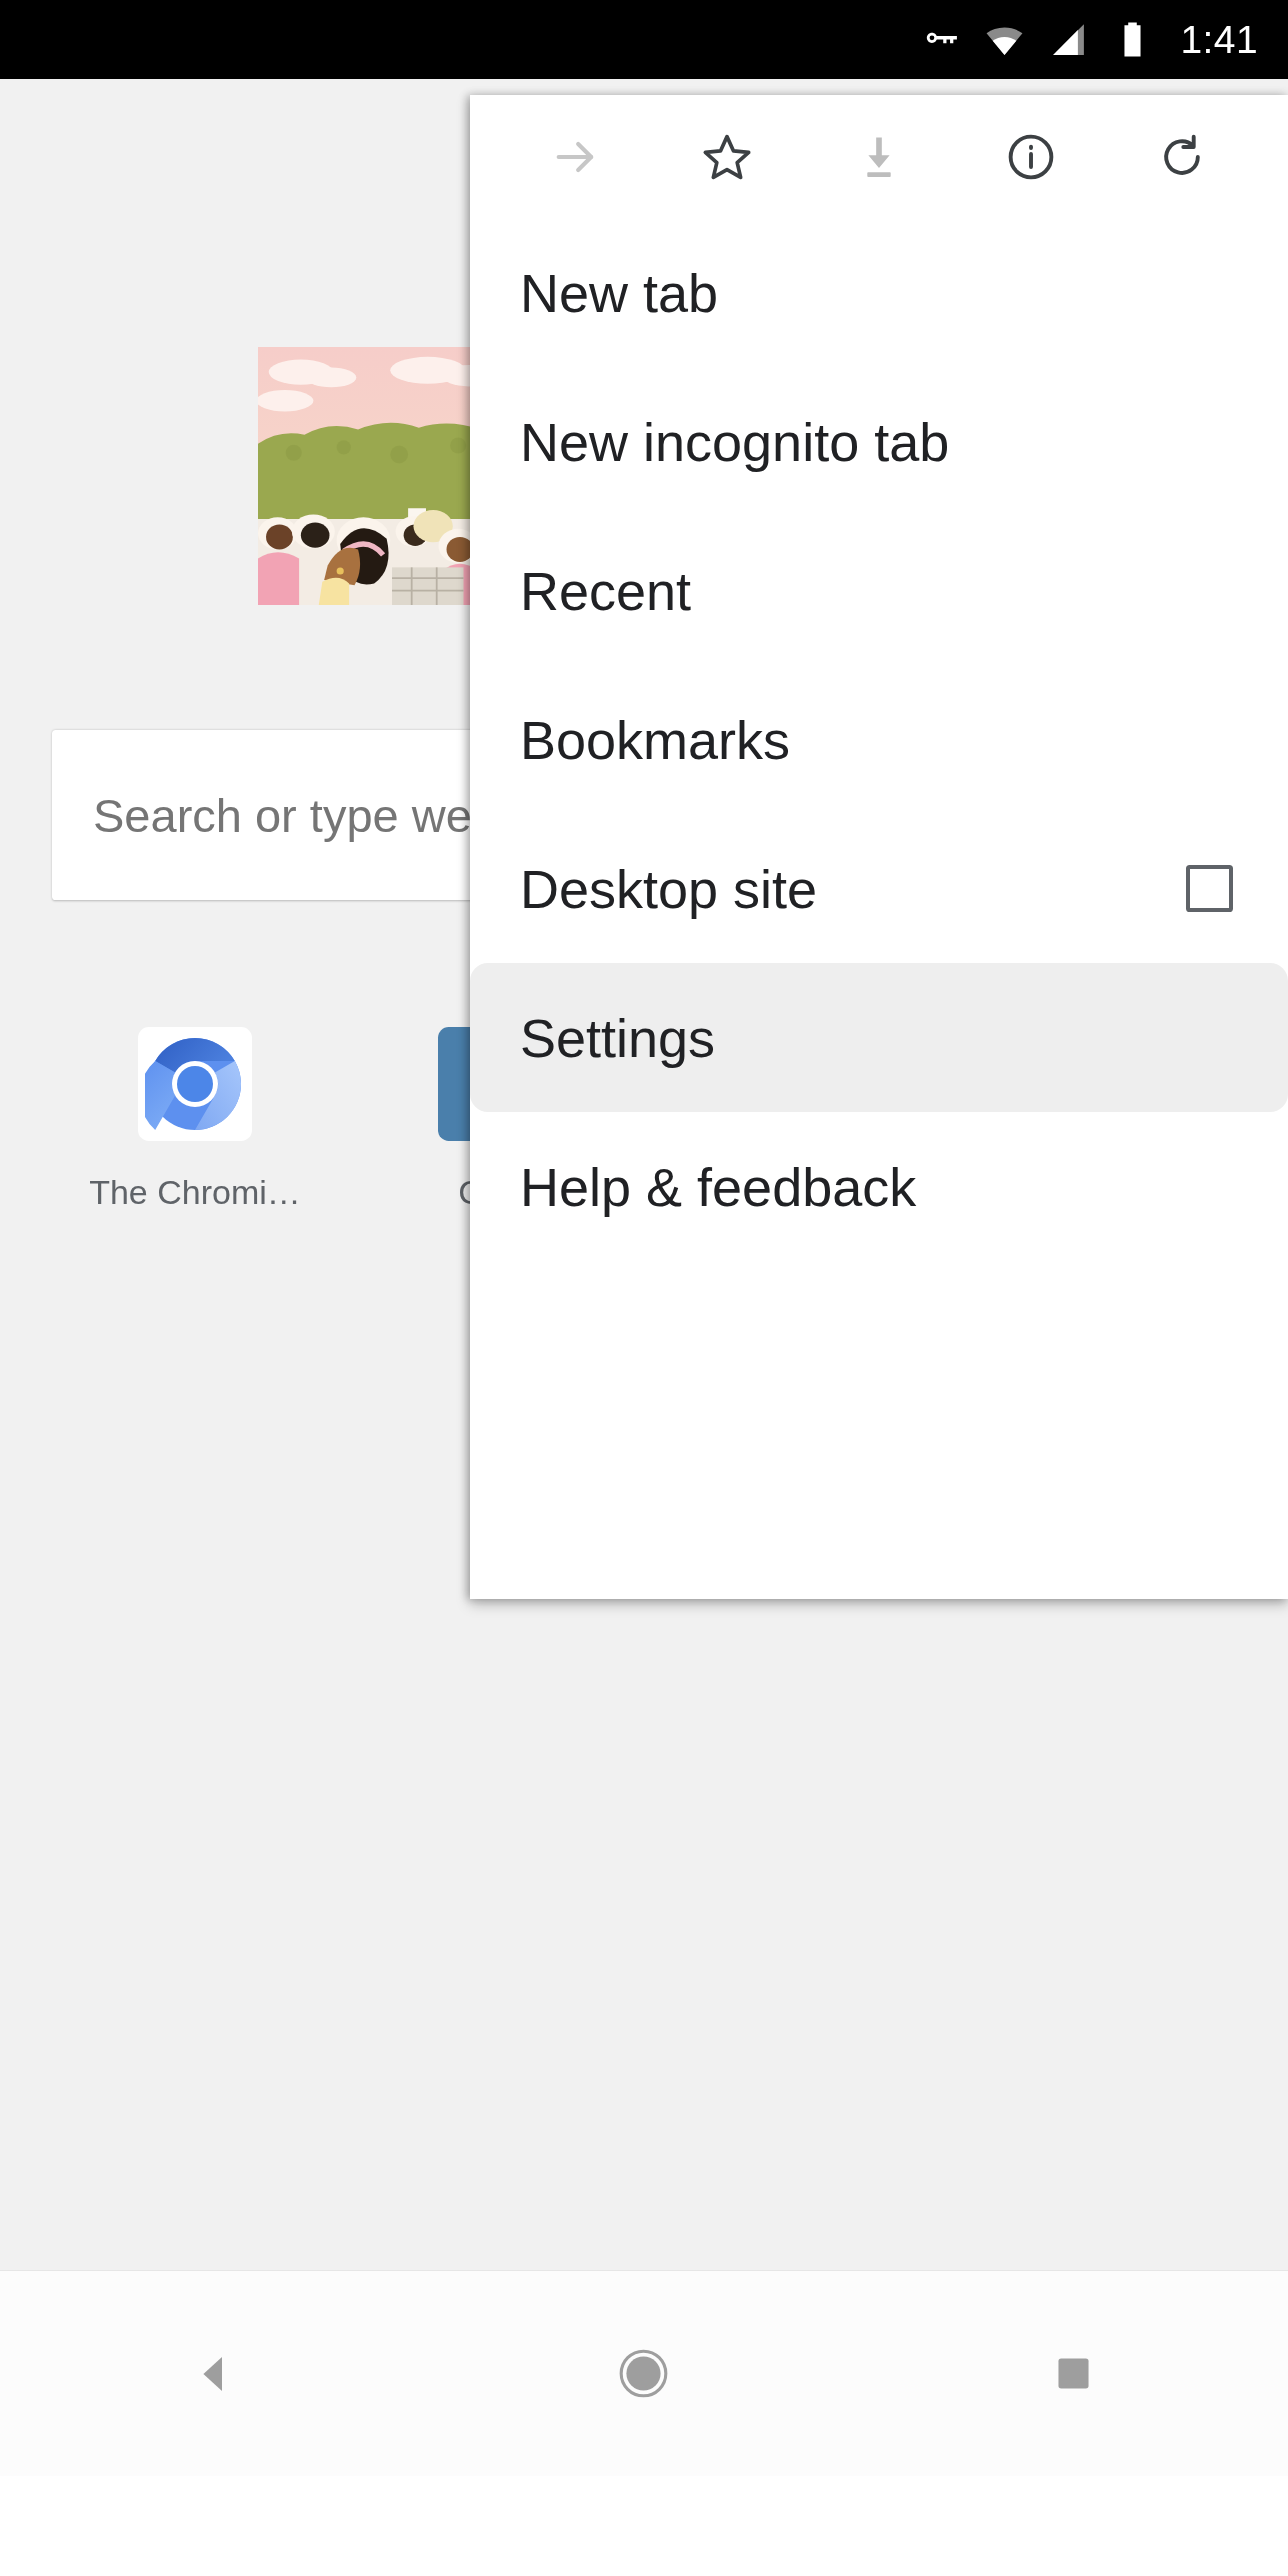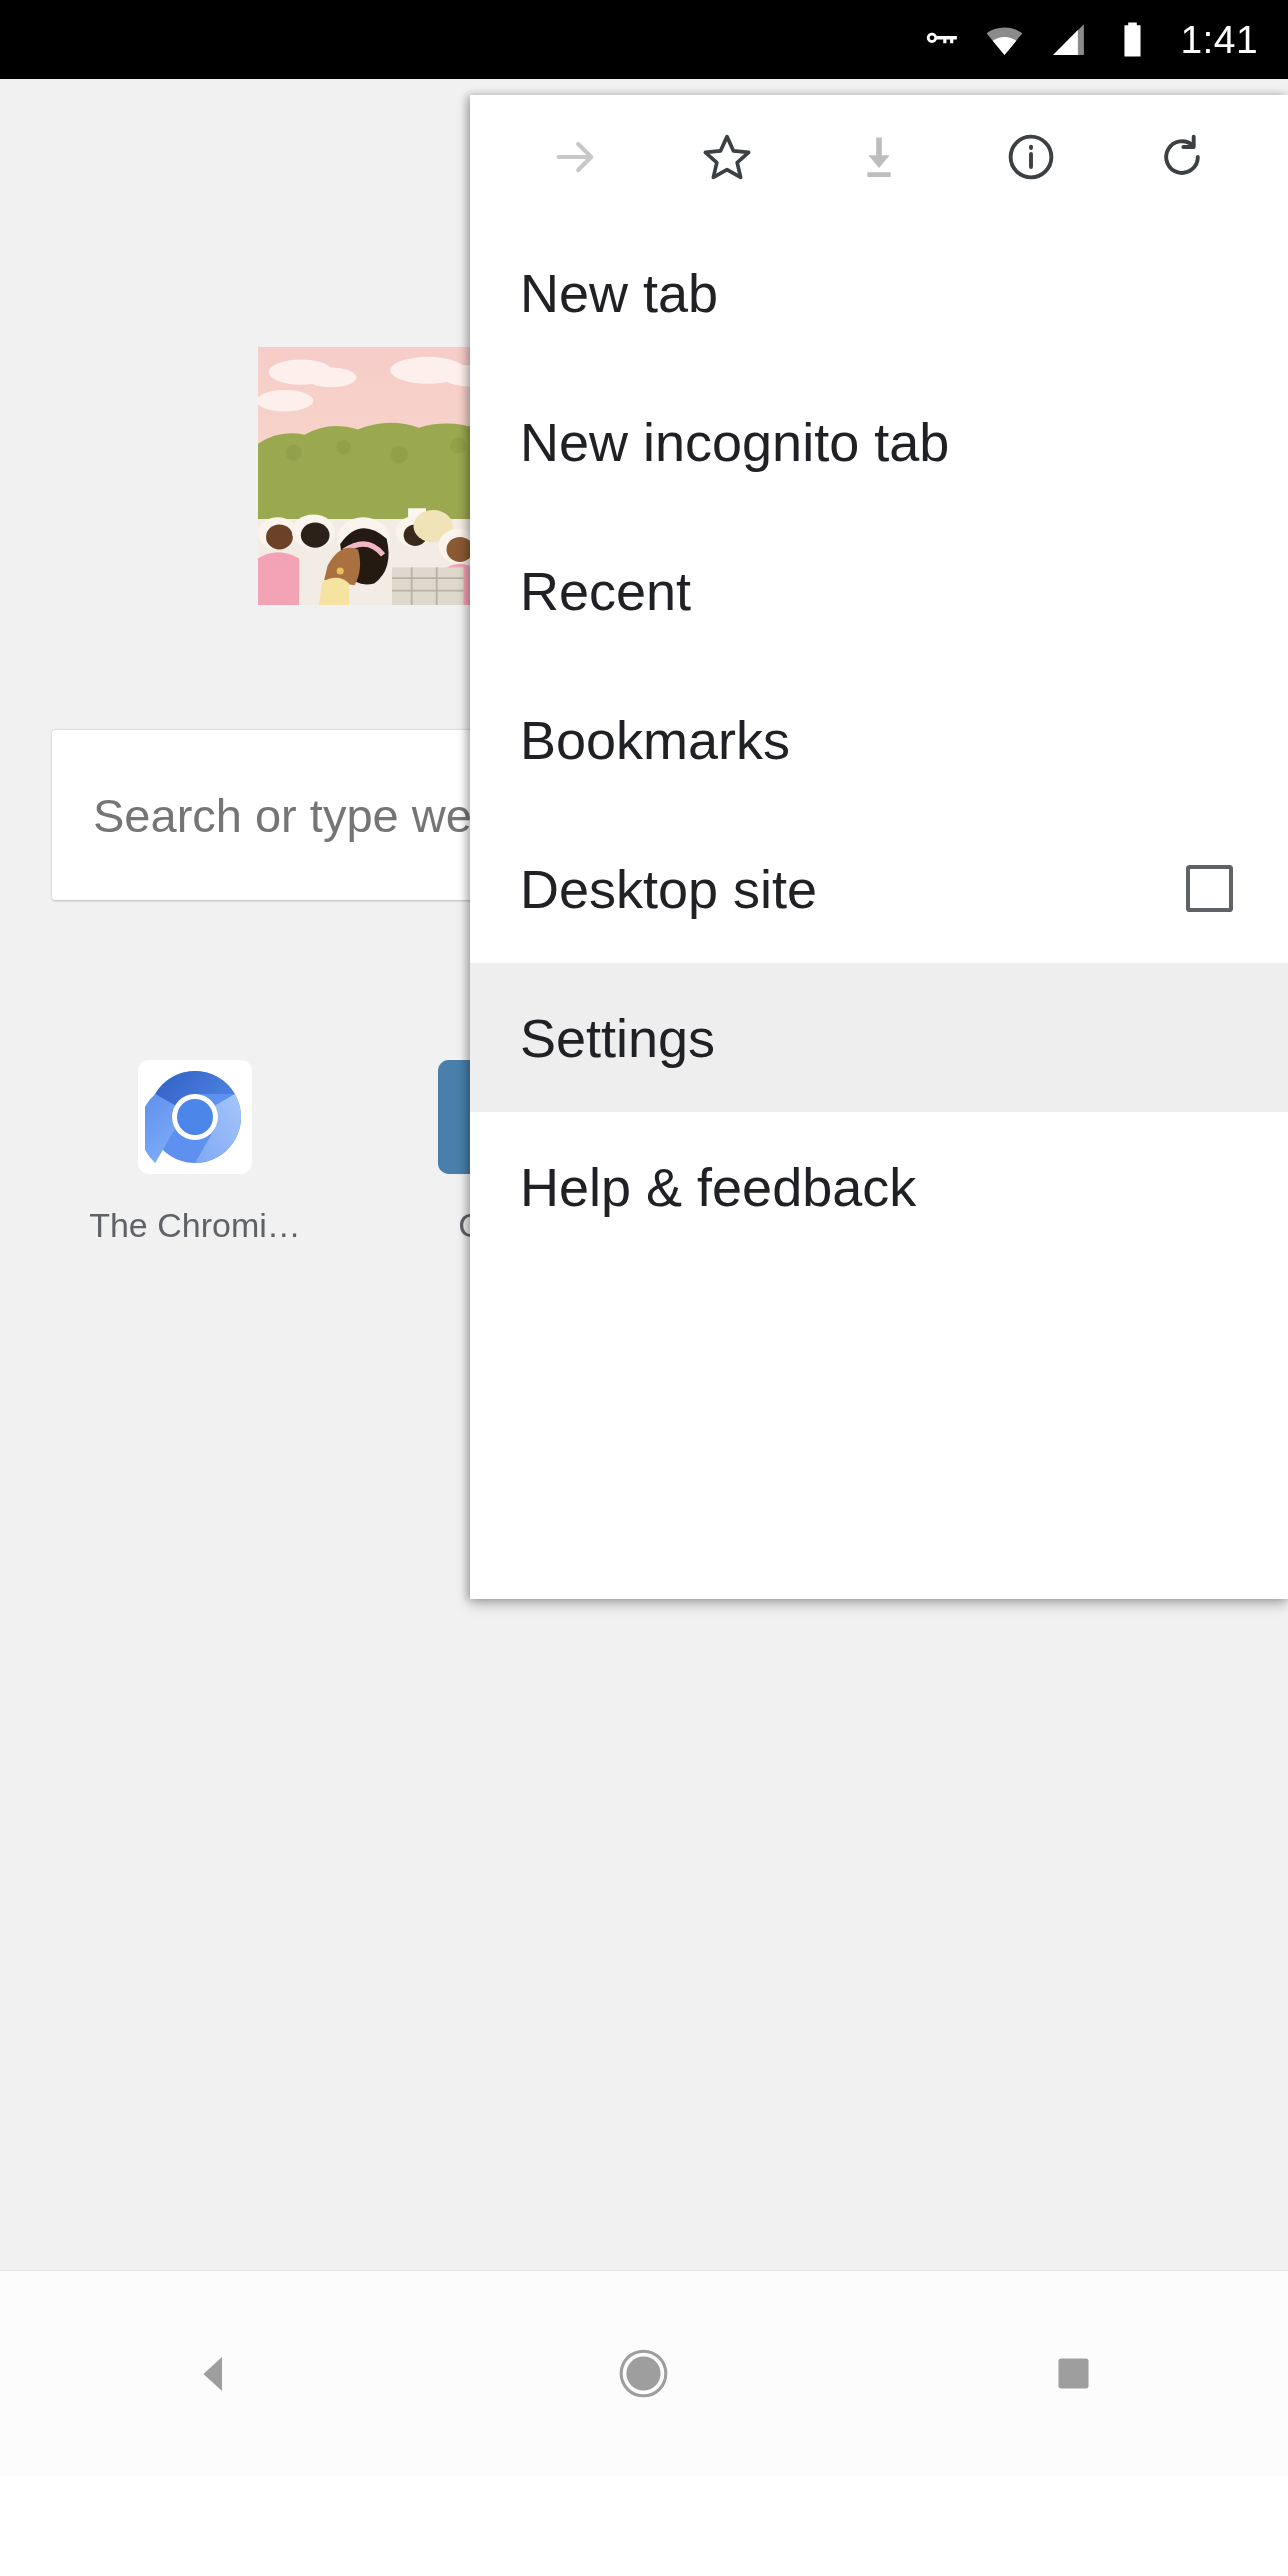--- a/index.html
+++ b/index.html
@@ -64,21 +64,20 @@
   
   #tiles {
     position: absolute; left: 45px; top: 930px;
     width: 1199px;
     display: flex; flex-wrap: wrap;
   }
   .tile {
     width: 300px; height: 268px;
     display: flex; flex-direction: column;
     align-items: center;
-    justify-content: center;
   }
   .tile-icon {
     width: 114px; height: 114px;
     border-radius: 10.7px;
     display: flex; align-items: center; justify-content: center;
     overflow: hidden;
     margin-top: 18px;
   }
   .tile-label {
     margin-top: 32px;
@@ -115,21 +114,21 @@
     background: none; border: none; cursor: pointer;
   }
   .menu-item {
     height: 149px;
     display: flex; align-items: center;
     padding: 0 50px;
     font-size: 54px; color: #202124;
     cursor: pointer;
     background: #ffffff;
   }
-  .menu-item.highlighted { background: #eeeeee; }
+  .menu-item.highlighted { background: #eeeeee; border-radius: 18px; }
   .menu-item-label { flex: 1 1 auto; white-space: nowrap; }
   .menu-checkbox {
     width: 47px; height: 47px;
     border: 4.5px solid #5f6368;
     border-radius: 3.6px;
     margin-right: 5.4px;
     flex: 0 0 auto;
   }
 
   

